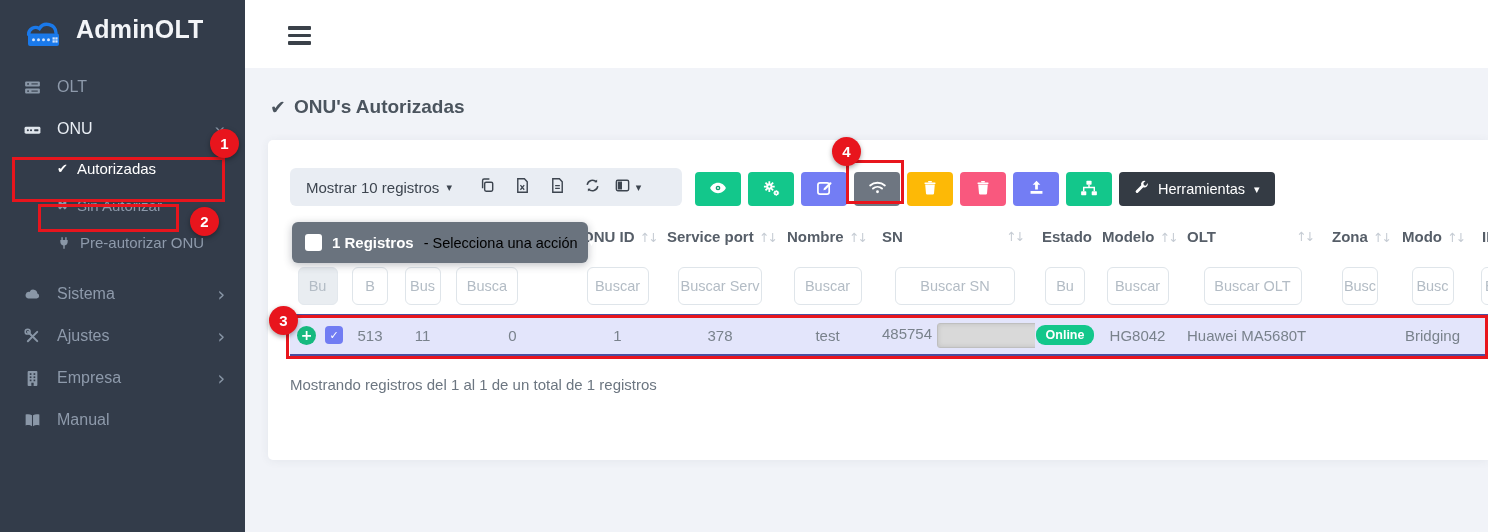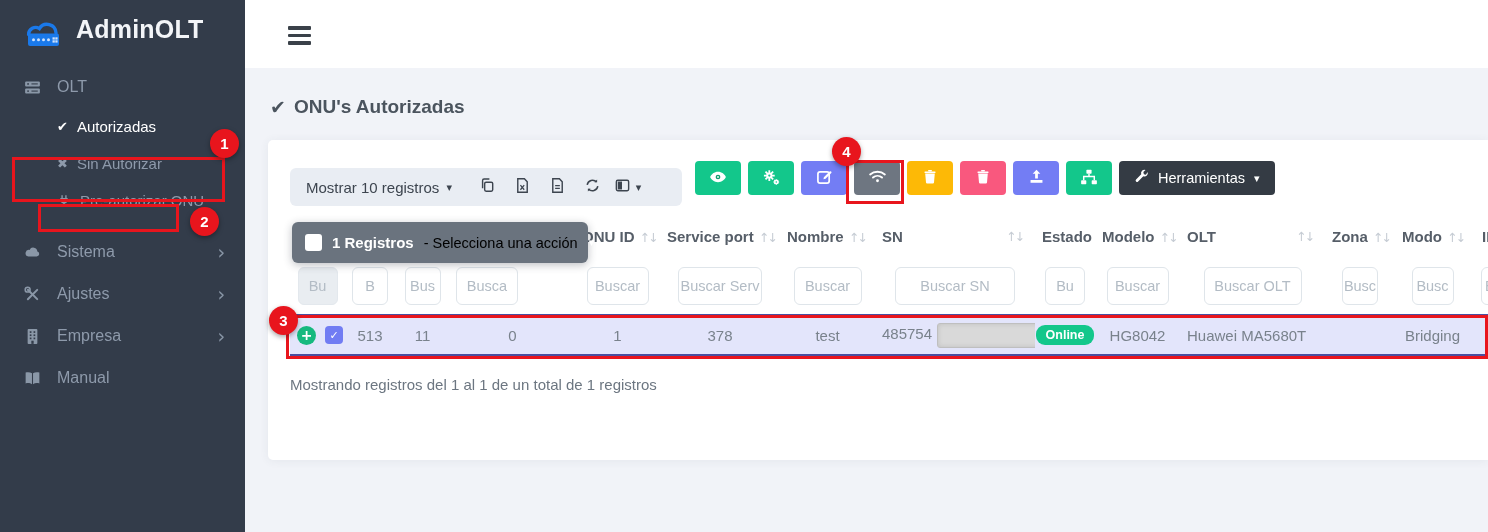--- a/index.html
+++ b/index.html
@@ -39,21 +39,21 @@
     border-radius:5px 0 0 5px; box-shadow:0 1px 10px rgba(56,65,80,.07); z-index:1; }
 
   
   .length-strip { position:absolute; left:22px; top:28px; width:392px; height:38px; background:#e9edf3;
     border-radius:6px; display:flex; align-items:center; padding:0 16px; color:#3d454f; font-size:15px; }
   .len-label { display:flex; align-items:center; gap:7px; margin-right:18px; cursor:pointer; white-space:nowrap; }
   .caret { font-size:11px; color:#3d454f; }
   .strip-btn { width:35px; height:34px; display:flex; align-items:center; justify-content:center; cursor:pointer; }
 
   
-  .actions { position:absolute; left:427px; top:21px; display:flex; gap:7px; align-items:center; }
+  .actions { position:absolute; left:427px; top:32px; display:flex; gap:7px; align-items:center; }
   .abtn { width:46px; height:34px; border-radius:4px; border:none; display:flex; align-items:center;
     justify-content:center; cursor:pointer; flex:none; }
   .green  { background:#13c78b; }
   .purple { background:#737df4; }
   .grey   { background:#6e7681; }
   .yellow { background:#fdb906; }
   .pink   { background:#f9587e; }
   .tools-btn { height:34px; background:#343b44; color:#fff; border:none; border-radius:4px; display:flex;
     align-items:center; gap:9px; padding:0 15px; font-size:14.5px; cursor:pointer; }
   .tools-btn .caret { color:#fff; }
@@ -142,20 +142,32 @@
             <rect x="2" y="10" width="14" height="4.8" rx="1"></rect>
           <circle cx="4.8" cy="5.6" r=".9" fill="#333c4a"></circle>
             <circle cx="4.8" cy="12.4" r=".9" fill="#333c4a"></circle>
           <rect x="8" y="5.1" width="6" height="1" fill="#333c4a"></rect>
             <rect x="8" y="11.9" width="6" height="1" fill="#333c4a"></rect>
         </svg>
       </span>
       <span>OLT</span>
     </div>
 
+    <div class="nav-item active">
+      <span class="icn">
+        <svg width="19" height="19" viewBox="0 0 18 18" fill="#dfe5ec">
+          <rect x="1.5" y="6.3" width="15" height="6.8" rx="1.4"></rect>
+          <circle cx="4.6" cy="9.7" r="1" fill="#333c4a"></circle>
+            <circle cx="7.6" cy="9.7" r="1" fill="#333c4a"></circle>
+          <rect x="10.6" y="8.8" width="4" height="1.8" rx=".4" fill="#333c4a"></rect>
+        </svg>
+      </span>
+      <span>ONU</span>
+      <span class="chev down glyph">›</span>
+    </div>
 
     <div class="subnav">
       <div class="sub-item active">
         <span class="sub-ic glyph">✔</span>
         <span>Autorizadas</span>
       </div>
       <div class="sub-item">
         <span class="sub-ic glyph">✖</span>
         <span>Sin Autorizar</span>
       </div>

